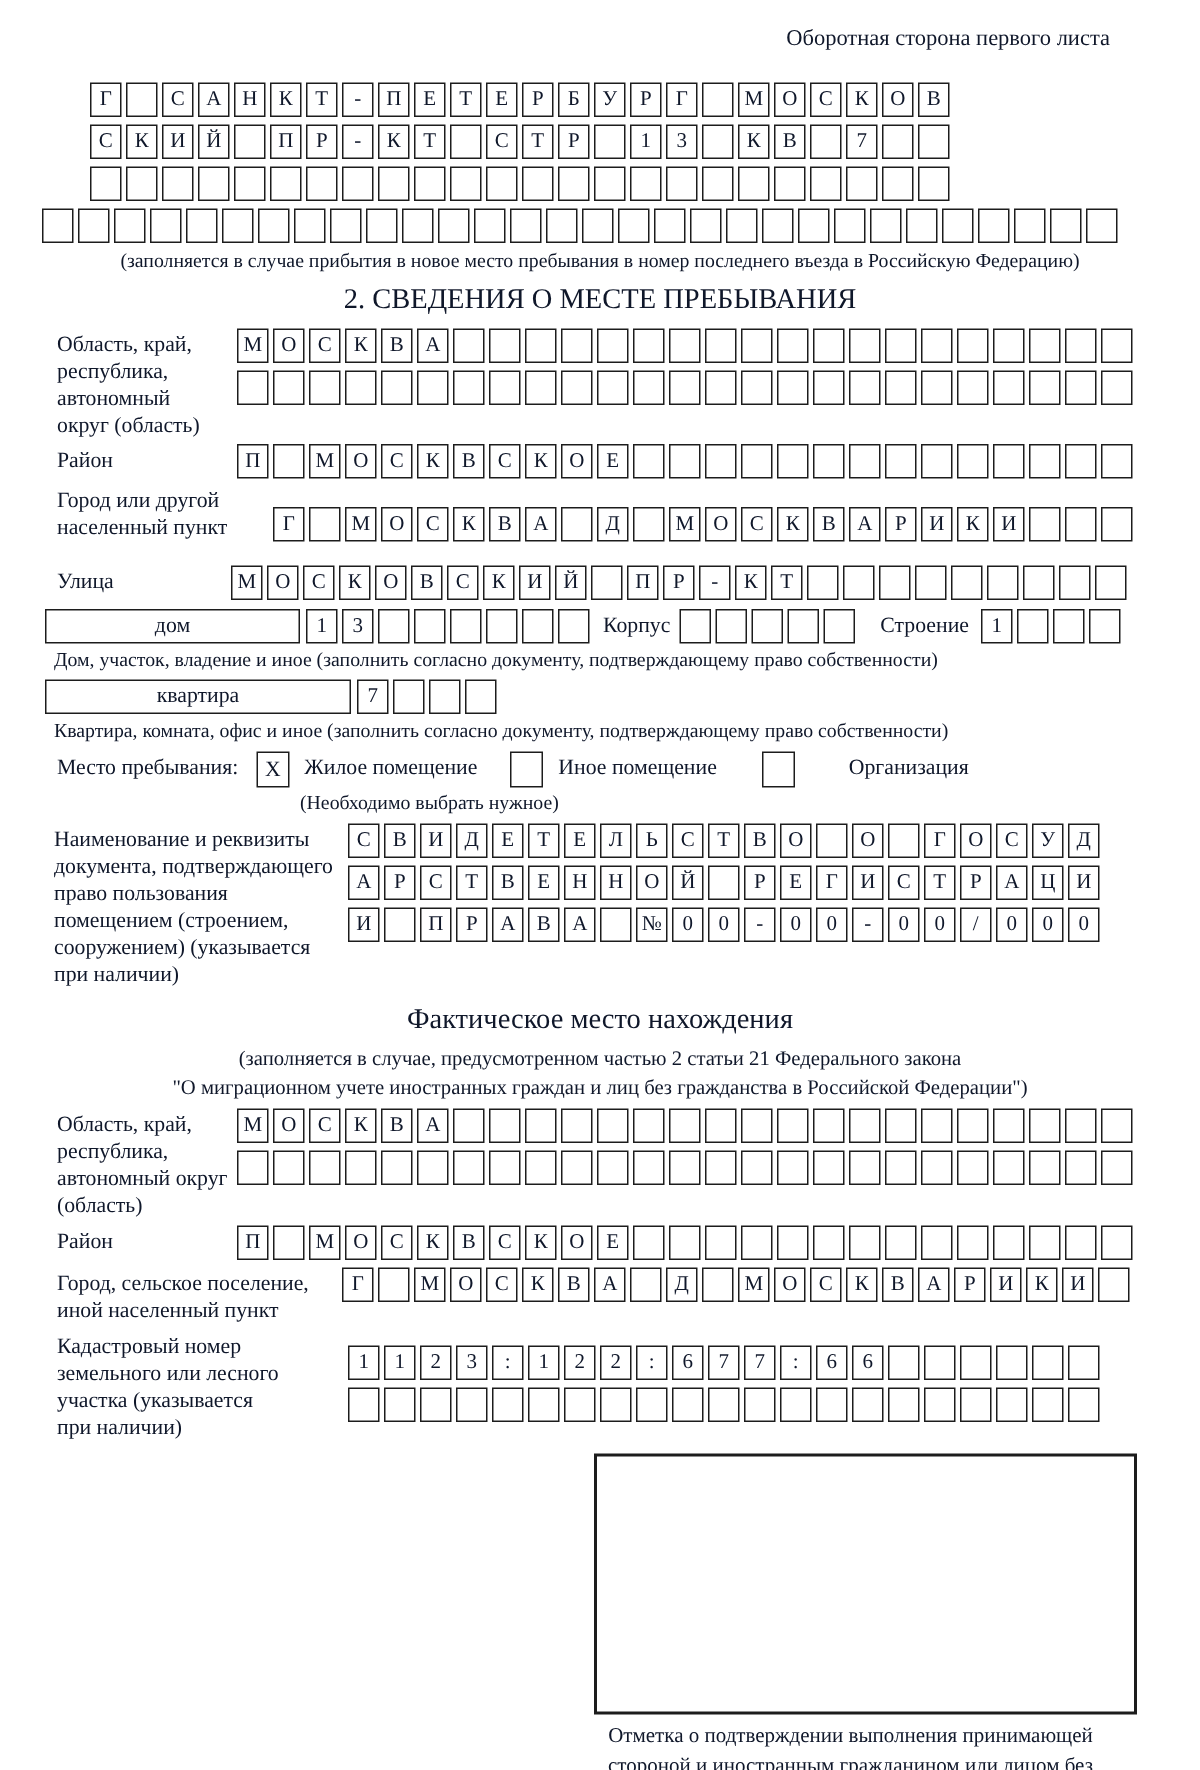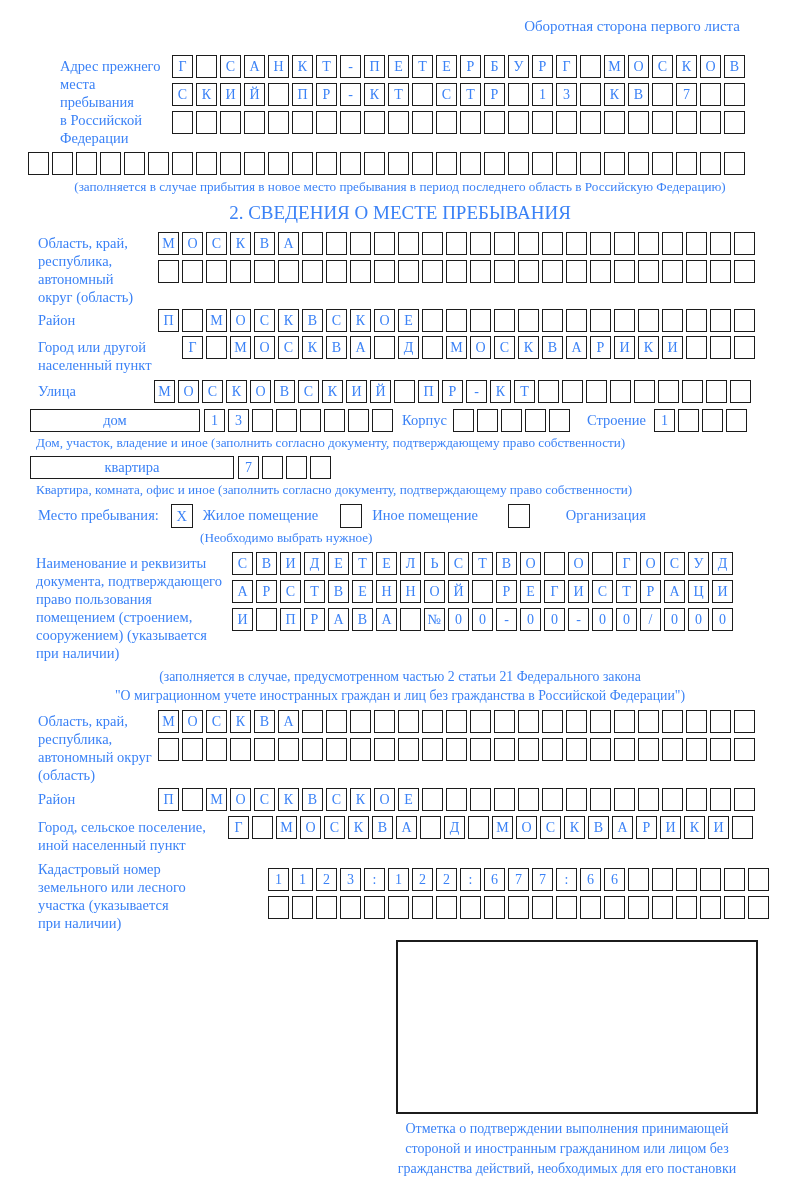--- a/index.html
+++ b/index.html
@@ -1,19 +1,19 @@
 <!DOCTYPE html>
 <html><head>
 <meta charset="utf-8">
 <style>
   * { margin:0; padding:0; box-sizing:border-box; }
   html,body { background:#ffffff; }
   .page {
     position:relative; width:800px; height:1180px; margin:0 auto;
-    background:#ffffff; color:#3b82f6; overflow:hidden;
+    background:#ffffff; color:#0f172a; overflow:hidden;
     font-family:"Liberation Serif","DejaVu Serif",serif;
   }
   .hdr-note { text-align:right; padding:18px 60px 0 0; font-size:15px; }
   .frow { display:flex; align-items:flex-start; }
   .lbl { font-size:14.5px; line-height:18px; white-space:pre-line; flex:0 0 auto; padding-top:2px; }
   .gridcol { display:flex; flex-direction:column; }
   .grid { display:flex; }
   .cell {
     width:21px; height:23px; border:1.6px solid #1c1c1c; margin-right:3px;
     display:flex; align-items:center; justify-content:center;
@@ -35,24 +35,20 @@
   .stamp-box { border:2px solid #1c1c1c; background:#fff; }
 </style>
 </head>
 <body>
 
 <div class="page">
 
   <div class="hdr-note">Оборотная сторона первого листа</div>
 
   <div class="frow" style="margin:20px 0 0 60px;">
-    <div class="lbl" style="width:112px;">Адрес прежнего
-места пребывания
-в Российской
-Федерации</div>
     <div class="gridcol">
       <div class="grid grid-gap">
           <div class="cell">Г</div>
           <div class="cell"></div>
           <div class="cell">С</div>
           <div class="cell">А</div>
           <div class="cell">Н</div>
           <div class="cell">К</div>
           <div class="cell">Т</div>
           <div class="cell">-</div>
@@ -152,21 +148,21 @@
       <div class="cell"></div>
       <div class="cell"></div>
       <div class="cell"></div>
       <div class="cell"></div>
       <div class="cell"></div>
       <div class="cell"></div>
       <div class="cell"></div>
       <div class="cell"></div>
       <div class="cell"></div>
     </div>
-  <div class="caption center" style="margin-top:4px;">(заполняется в случае прибытия в новое место пребывания в период последнего область в Российскую Федерацию)</div>
+  <div class="caption center" style="margin-top:4px;">(заполняется в случае прибытия в новое место пребывания в номер последнего въезда в Российскую Федерацию)</div>
 
   <div class="sec-title" style="margin-top:7px;">2. СВЕДЕНИЯ О МЕСТЕ ПРЕБЫВАНИЯ</div>
 
   <div class="frow" style="margin:8px 0 0 38px;">
     <div class="lbl" style="width:120px;">Область, край,
 республика,
 автономный
 округ (область)</div>
     <div class="gridcol">
       <div class="grid grid-gap">
@@ -250,21 +246,21 @@
         <div class="cell"></div>
         <div class="cell"></div>
         <div class="cell"></div>
         <div class="cell"></div>
         <div class="cell"></div>
         <div class="cell"></div>
         <div class="cell"></div>
       </div>
   </div>
 
-  <div class="frow" style="margin:4px 0 0 38px;">
+  <div class="frow" style="margin:4px 0 0 38px;align-items:flex-end;">
     <div class="lbl" style="width:144px;">Город или другой
 населенный пункт</div>
     <div class="grid">
         <div class="cell">Г</div>
         <div class="cell"></div>
         <div class="cell">М</div>
         <div class="cell">О</div>
         <div class="cell">С</div>
         <div class="cell">К</div>
         <div class="cell">В</div>
@@ -281,21 +277,21 @@
         <div class="cell">Р</div>
         <div class="cell">И</div>
         <div class="cell">К</div>
         <div class="cell">И</div>
         <div class="cell"></div>
         <div class="cell"></div>
         <div class="cell"></div>
       </div>
   </div>
 
-  <div class="frow" style="margin:6px 0 0 38px;">
+  <div class="frow" style="margin:16px 0 0 38px;">
     <div class="lbl" style="width:116px;">Улица</div>
     <div class="grid">
         <div class="cell">М</div>
         <div class="cell">О</div>
         <div class="cell">С</div>
         <div class="cell">К</div>
         <div class="cell">О</div>
         <div class="cell">В</div>
         <div class="cell">С</div>
         <div class="cell">К</div>
@@ -444,20 +440,21 @@
           <div class="cell">0</div>
           <div class="cell">0</div>
           <div class="cell">/</div>
           <div class="cell">0</div>
           <div class="cell">0</div>
           <div class="cell">0</div>
         </div>
     </div>
   </div>
 
+  <div class="sec-title" style="margin-top:10px;">Фактическое место нахождения</div>
   <div class="caption center" style="margin-top:7px; font-size:13.8px;">(заполняется в случае, предусмотренном частью 2 статьи 21 Федерального закона</div>
   <div class="caption center" style="margin-top:3px; font-size:13.8px;">"О миграционном учете иностранных граждан и лиц без гражданства в Российской Федерации")</div>
 
   <div class="frow" style="margin:6px 0 0 38px;">
     <div class="lbl" style="width:120px;">Область, край,
 республика,
 автономный округ
 (область)</div>
     <div class="gridcol">
       <div class="grid grid-gap">
@@ -570,21 +567,21 @@
         <div class="cell">В</div>
         <div class="cell">А</div>
         <div class="cell">Р</div>
         <div class="cell">И</div>
         <div class="cell">К</div>
         <div class="cell">И</div>
         <div class="cell"></div>
       </div>
   </div>
 
-  <div class="frow" style="margin:4px 0 0 38px;gap:36px;">
+  <div class="frow" style="margin:4px 0 0 38px;">
     <div class="lbl" style="width:194px;">Кадастровый номер
 земельного или лесного
 участка (указывается
 при наличии)</div>
     <div class="gridcol" style="padding-top:10px;">
       <div class="grid grid-gap">
           <div class="cell">1</div>
           <div class="cell">1</div>
           <div class="cell">2</div>
           <div class="cell">3</div>

